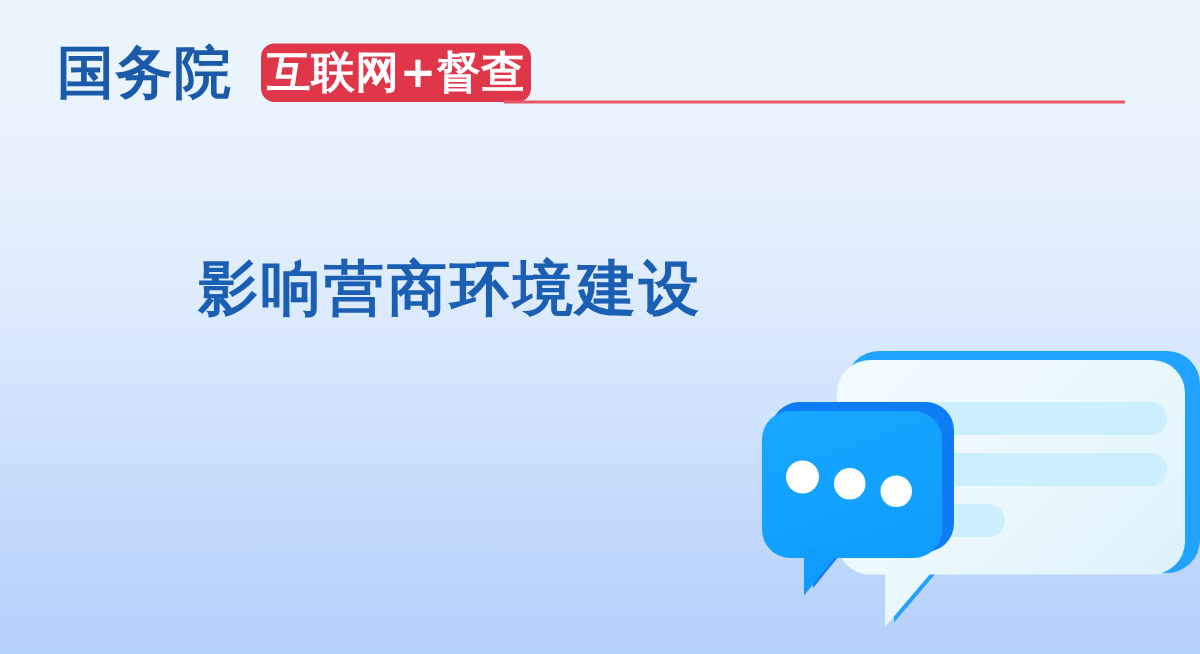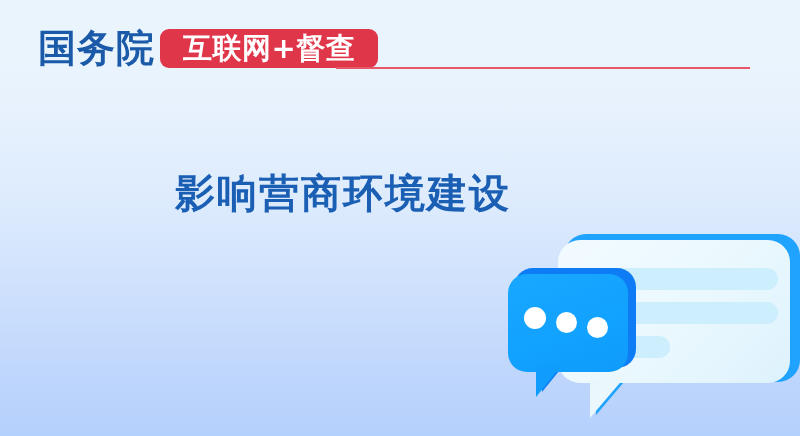--- a/index.html
+++ b/index.html
@@ -45,24 +45,24 @@
     font-size: 38px;
     line-height: 40px;
     font-weight: bold;
     letter-spacing: 1px;
     color: #1a5aa8;
     white-space: nowrap;
   }
 
   #program-badge {
     position: absolute;
-    left: 160px;
+    left: 174px;
     top: 29px;
     height: 39px;
-    padding: 0 23px;
+    padding: 0 4px;
     border-radius: 9px;
     background: #e0364a;
     display: flex;
     align-items: center;
     justify-content: center;
   }
   #program-badge-label {
     font-size: 29px;
     line-height: 29px;
     font-weight: bold;
@@ -80,21 +80,20 @@
     background: #e8566a;
   }
 
   
   #headline {
     position: absolute;
     left: 0;
     top: 165px;
     width: 600px;
     text-align: center;
-    padding-left: 43px;
   }
   .headline-line {
     font-size: 40px;
     line-height: 56px;
     font-weight: bold;
     letter-spacing: 2px;
     color: #1a5fb4;
     white-space: nowrap;
   }
 

